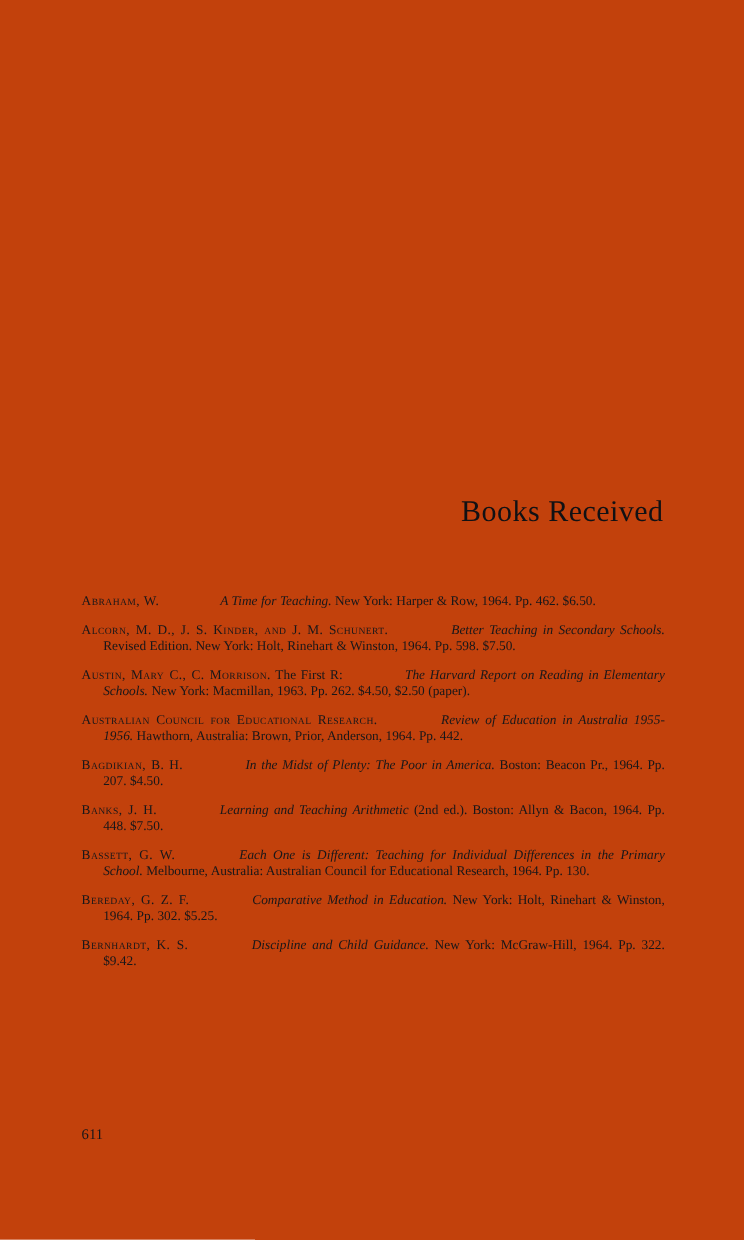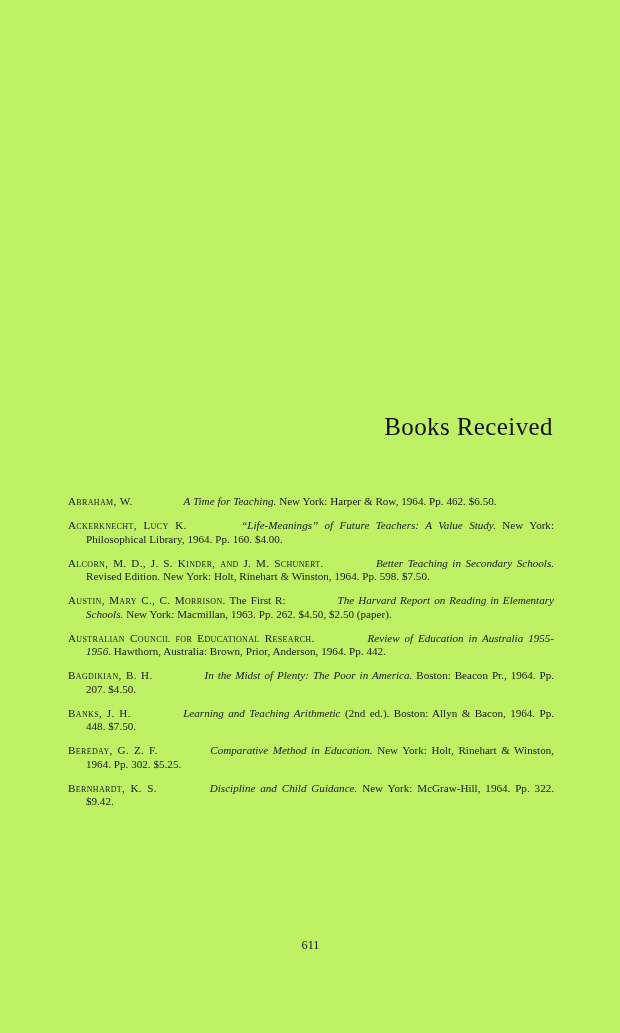--- a/index.html
+++ b/index.html
@@ -12,21 +12,21 @@
     height: 1033px;
     position: relative;
     font-family: "Liberation Serif", "DejaVu Serif", serif;
     color: #17171a;
     overflow: hidden;
   }
 
   .page {
     position: absolute;
     inset: 0;
-    background: #bef264;
+    background: #c2410c;
   }
 
   
   .page-title {
     position: absolute;
     left: 68px;
     right: 67px;
     top: 395px;
     text-align: right;
     font-size: 25px;
@@ -67,40 +67,40 @@
     font-style: italic;
     margin-left: 48px;
   }
 
   
   .folio {
     position: absolute;
     left: 68px;
     right: 67px;
     top: 938px;
-    text-align: center;
+    text-align: left;
     font-size: 12.2px;
     line-height: 14px;
     color: #17171a;
   }
 </style>
 </head>
 <body>
 
 <div class="page">
 
   <h1 class="page-title">Books Received</h1>
 
   <div class="biblio">
       <p class="entry"><span class="sc">Abraham, W.</span> <span class="it">A Time for Teaching.</span> <span>New York: Harper &amp; Row, 1964. Pp. 462. $6.50.</span></p>
-      <p class="entry"><span class="sc">Ackerknecht, Lucy K.</span> <span class="it">“Life-Meanings” of Future Teachers: A Value Study.</span> <span>New York: Philosophical Library, 1964. Pp. 160. $4.00.</span></p>
       <p class="entry"><span class="sc">Alcorn, M. D., J. S. Kinder, and J. M. Schunert.</span> <span class="it">Better Teaching in Secondary Schools.</span> <span>Revised Edition. New York: Holt, Rinehart &amp; Winston, 1964. Pp. 598. $7.50.</span></p>
       <p class="entry"><span class="sc">Austin, Mary C., C. Morrison.</span> <span>The First R:</span> <span class="it">The Harvard Report on Reading in Elementary Schools.</span> <span>New York: Macmillan, 1963. Pp. 262. $4.50, $2.50 (paper).</span></p>
       <p class="entry"><span class="sc">Australian Council for Educational Research.</span> <span class="it">Review of Education in Australia 1955-1956.</span> <span>Hawthorn, Australia: Brown, Prior, Anderson, 1964. Pp. 442.</span></p>
       <p class="entry"><span class="sc">Bagdikian, B. H.</span> <span class="it">In the Midst of Plenty: The Poor in America.</span> <span>Boston: Beacon Pr., 1964. Pp. 207. $4.50.</span></p>
       <p class="entry"><span class="sc">Banks, J. H.</span> <span class="it">Learning and Teaching Arithmetic</span> <span>(2nd ed.). Boston: Allyn &amp; Bacon, 1964. Pp. 448. $7.50.</span></p>
+      <p class="entry"><span class="sc">Bassett, G. W.</span> <span class="it">Each One is Different: Teaching for Individual Differences in the Primary School.</span> <span>Melbourne, Australia: Australian Council for Educational Research, 1964. Pp. 130.</span></p>
       <p class="entry"><span class="sc">Bereday, G. Z. F.</span> <span class="it">Comparative Method in Education.</span> <span>New York: Holt, Rinehart &amp; Winston, 1964. Pp. 302. $5.25.</span></p>
       <p class="entry"><span class="sc">Bernhardt, K. S.</span> <span class="it">Discipline and Child Guidance.</span> <span>New York: McGraw-Hill, 1964. Pp. 322. $9.42.</span></p>
     </div>
 
   <div class="folio">611</div>
 
 </div>
 
 </body></html>

